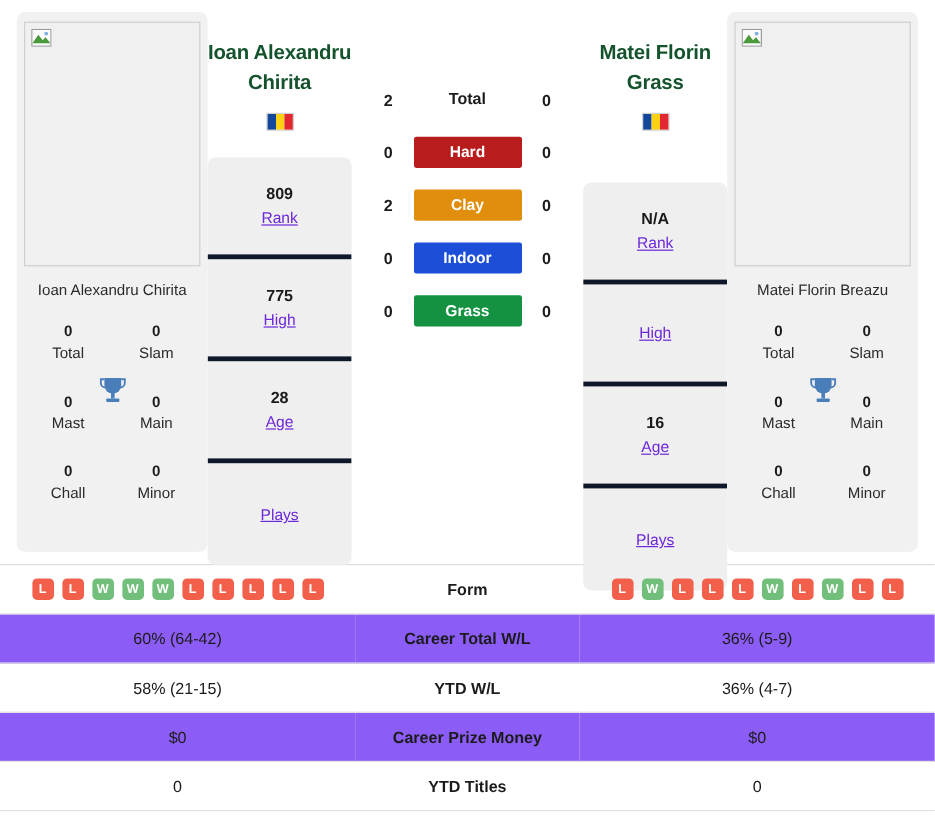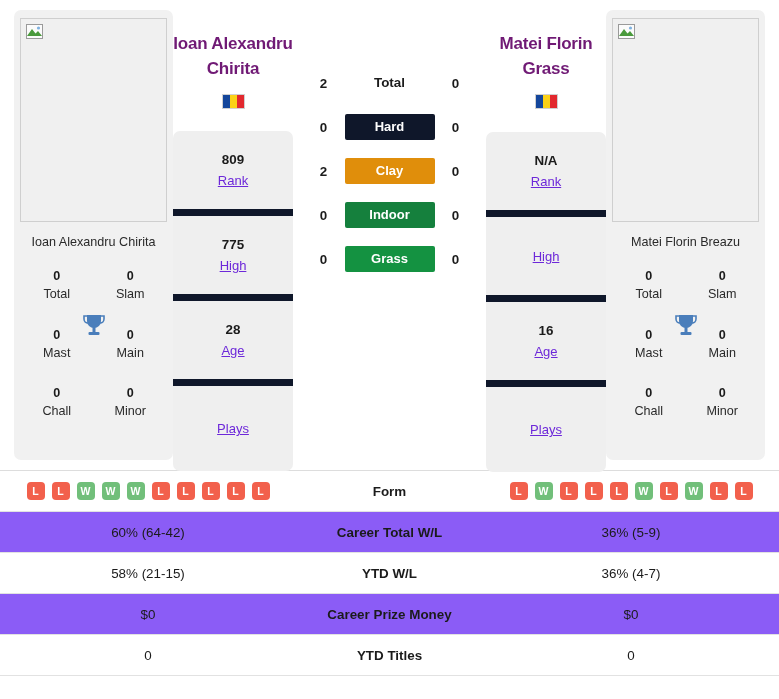--- a/index.html
+++ b/index.html
@@ -84,46 +84,46 @@
     display: flex;
     flex-direction: column;
     align-items: center;
     padding-top: 22px;
   }
   .player-name {
     font-size: 17px;
     font-weight: bold;
     text-align: center;
     line-height: 1.45;
-    color: #701a75;
+    color: #14532d;
     letter-spacing: -0.2px;
   }
   .flag {
     width: 23px; height: 15px;
     margin-top: 13px;
     display: flex;
     border: 1px solid #d0d0d0;
   }
   .flag i { flex: 1 1 auto; display: block; height: 100%; }
 
   .info-card {
     margin-top: 22px;
     width: 120px;
     background: #efefef;
     border-radius: 7px;
     overflow: hidden;
   }
-  .info-card.right-card { margin-top: 23px; }
+  .info-card.right-card { margin-top: 43px; }
   .info-row {
     height: 85px;
     display: flex;
     flex-direction: column;
     align-items: center;
     justify-content: center;
-    border-bottom: 7px solid #0f172a;
+    border-bottom: 4px solid #0f172a;
   }
   .info-row:last-child { border-bottom: none; }
   .info-val {
     font-size: 13.4px;
     font-weight: bold;
     line-height: 1.5;
     color: #1b1b1b;
     min-height: 1px;
   }
   .info-val:empty { display: none; }
@@ -300,31 +300,31 @@
     </div>
 
     <div class="center-col">
       <div class="surf-row">
         <div class="surf-score">2</div>
         <div class="surf-badge plain">Total</div>
         <div class="surf-score">0</div>
       </div>
       <div class="surf-row">
         <div class="surf-score">0</div>
-        <div class="surf-badge" style="background:#0f172a">Hard</div>
+        <div class="surf-badge" style="background:#b91c1c">Hard</div>
         <div class="surf-score">0</div>
       </div>
       <div class="surf-row">
         <div class="surf-score">2</div>
         <div class="surf-badge" style="background:#e08e0b">Clay</div>
         <div class="surf-score">0</div>
       </div>
       <div class="surf-row">
         <div class="surf-score">0</div>
-        <div class="surf-badge" style="background:#15803d">Indoor</div>
+        <div class="surf-badge" style="background:#1d4ed8">Indoor</div>
         <div class="surf-score">0</div>
       </div>
       <div class="surf-row">
         <div class="surf-score">0</div>
         <div class="surf-badge" style="background:#149241">Grass</div>
         <div class="surf-score">0</div>
       </div>
     </div>
 
     <div class="name-col">

